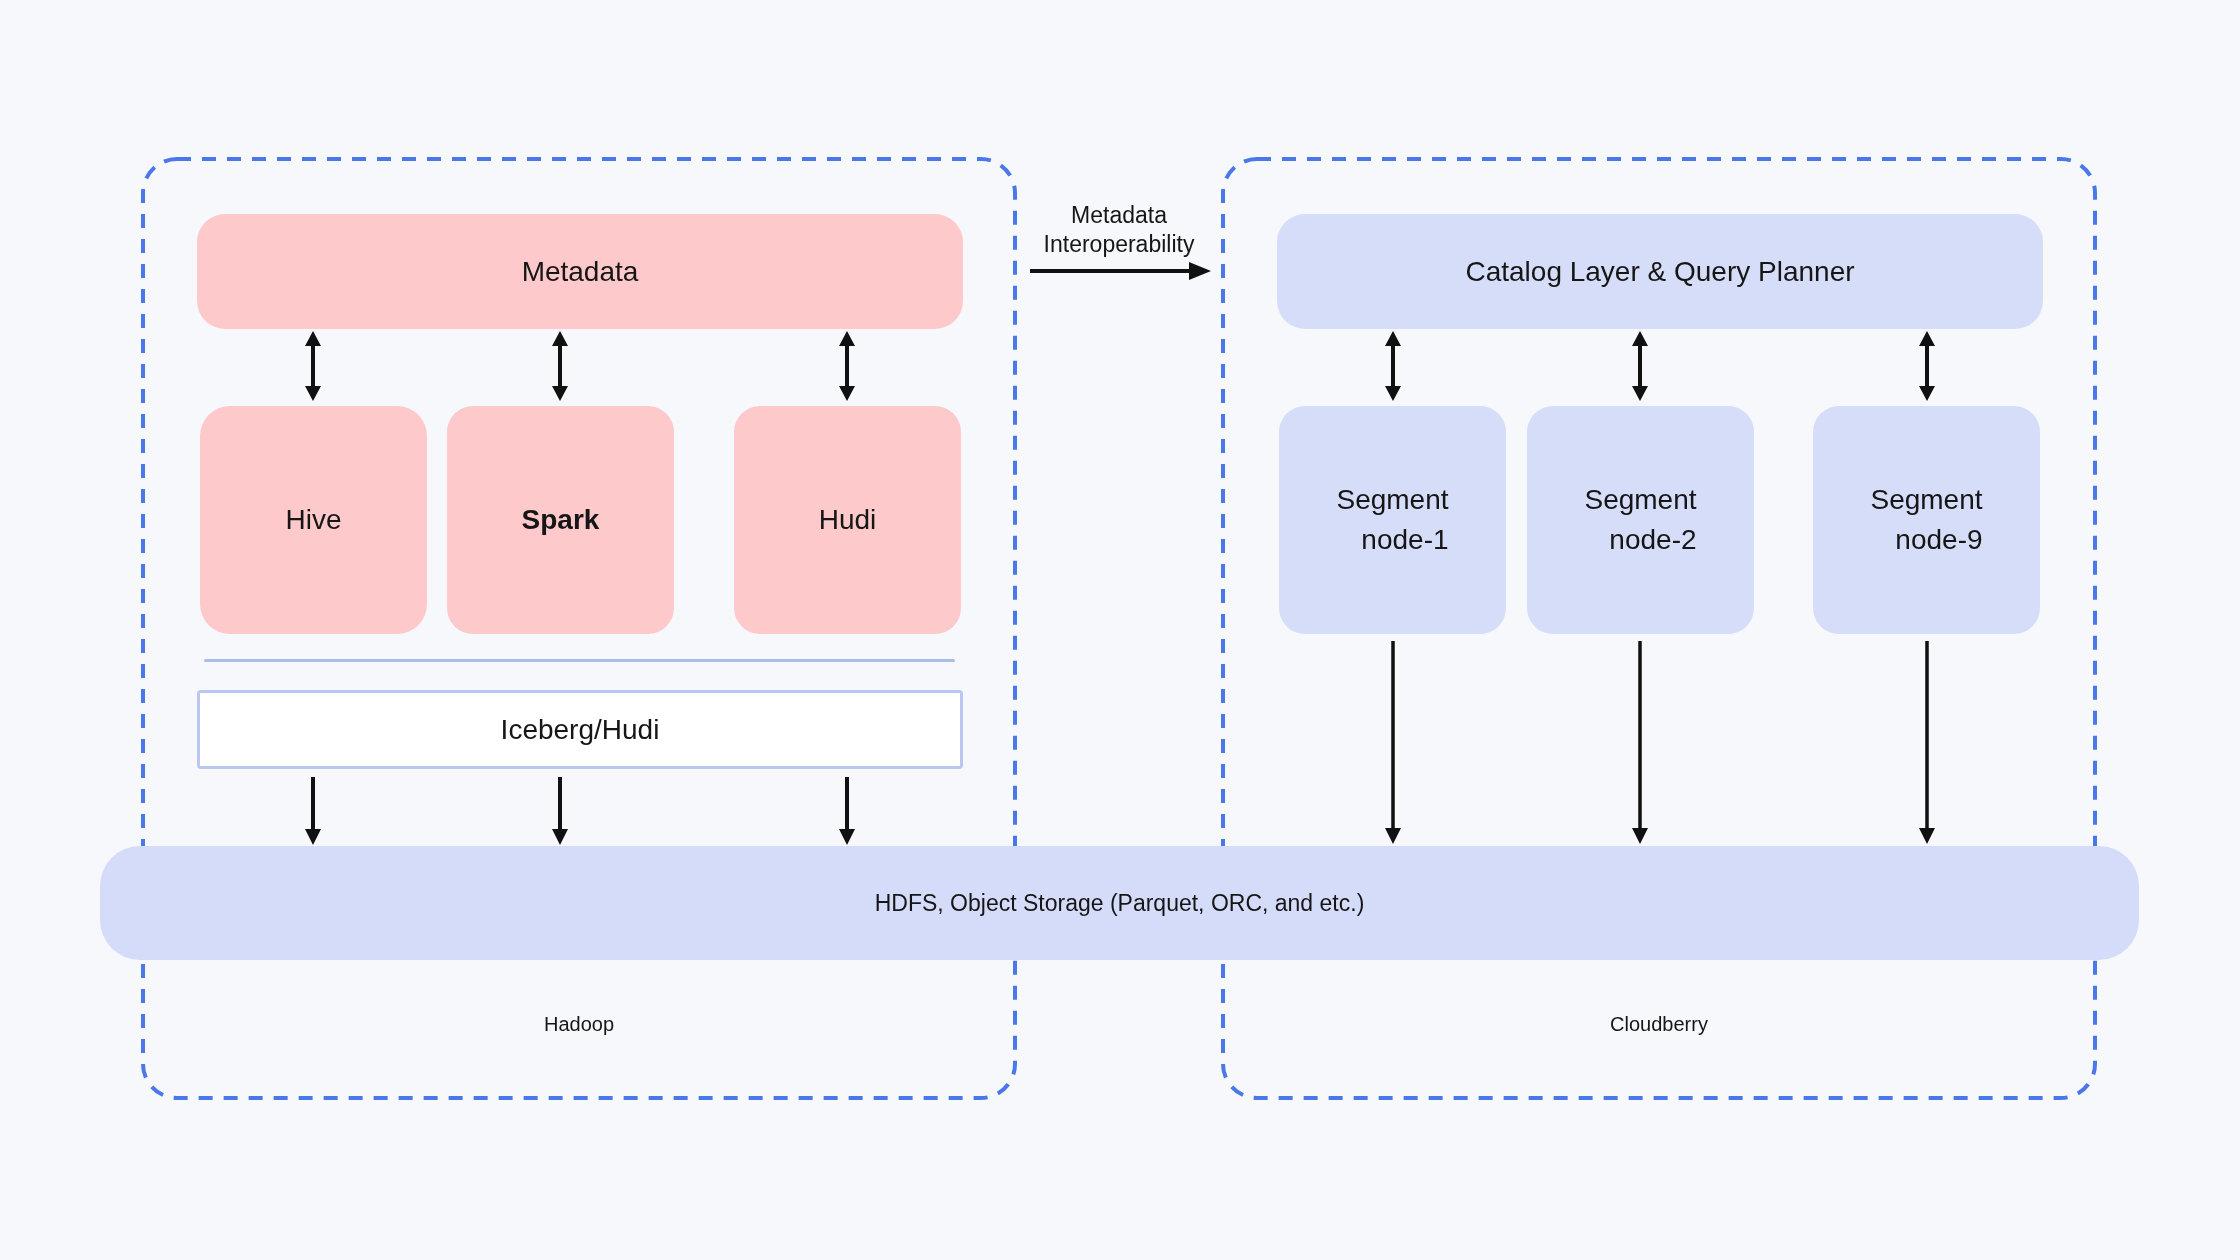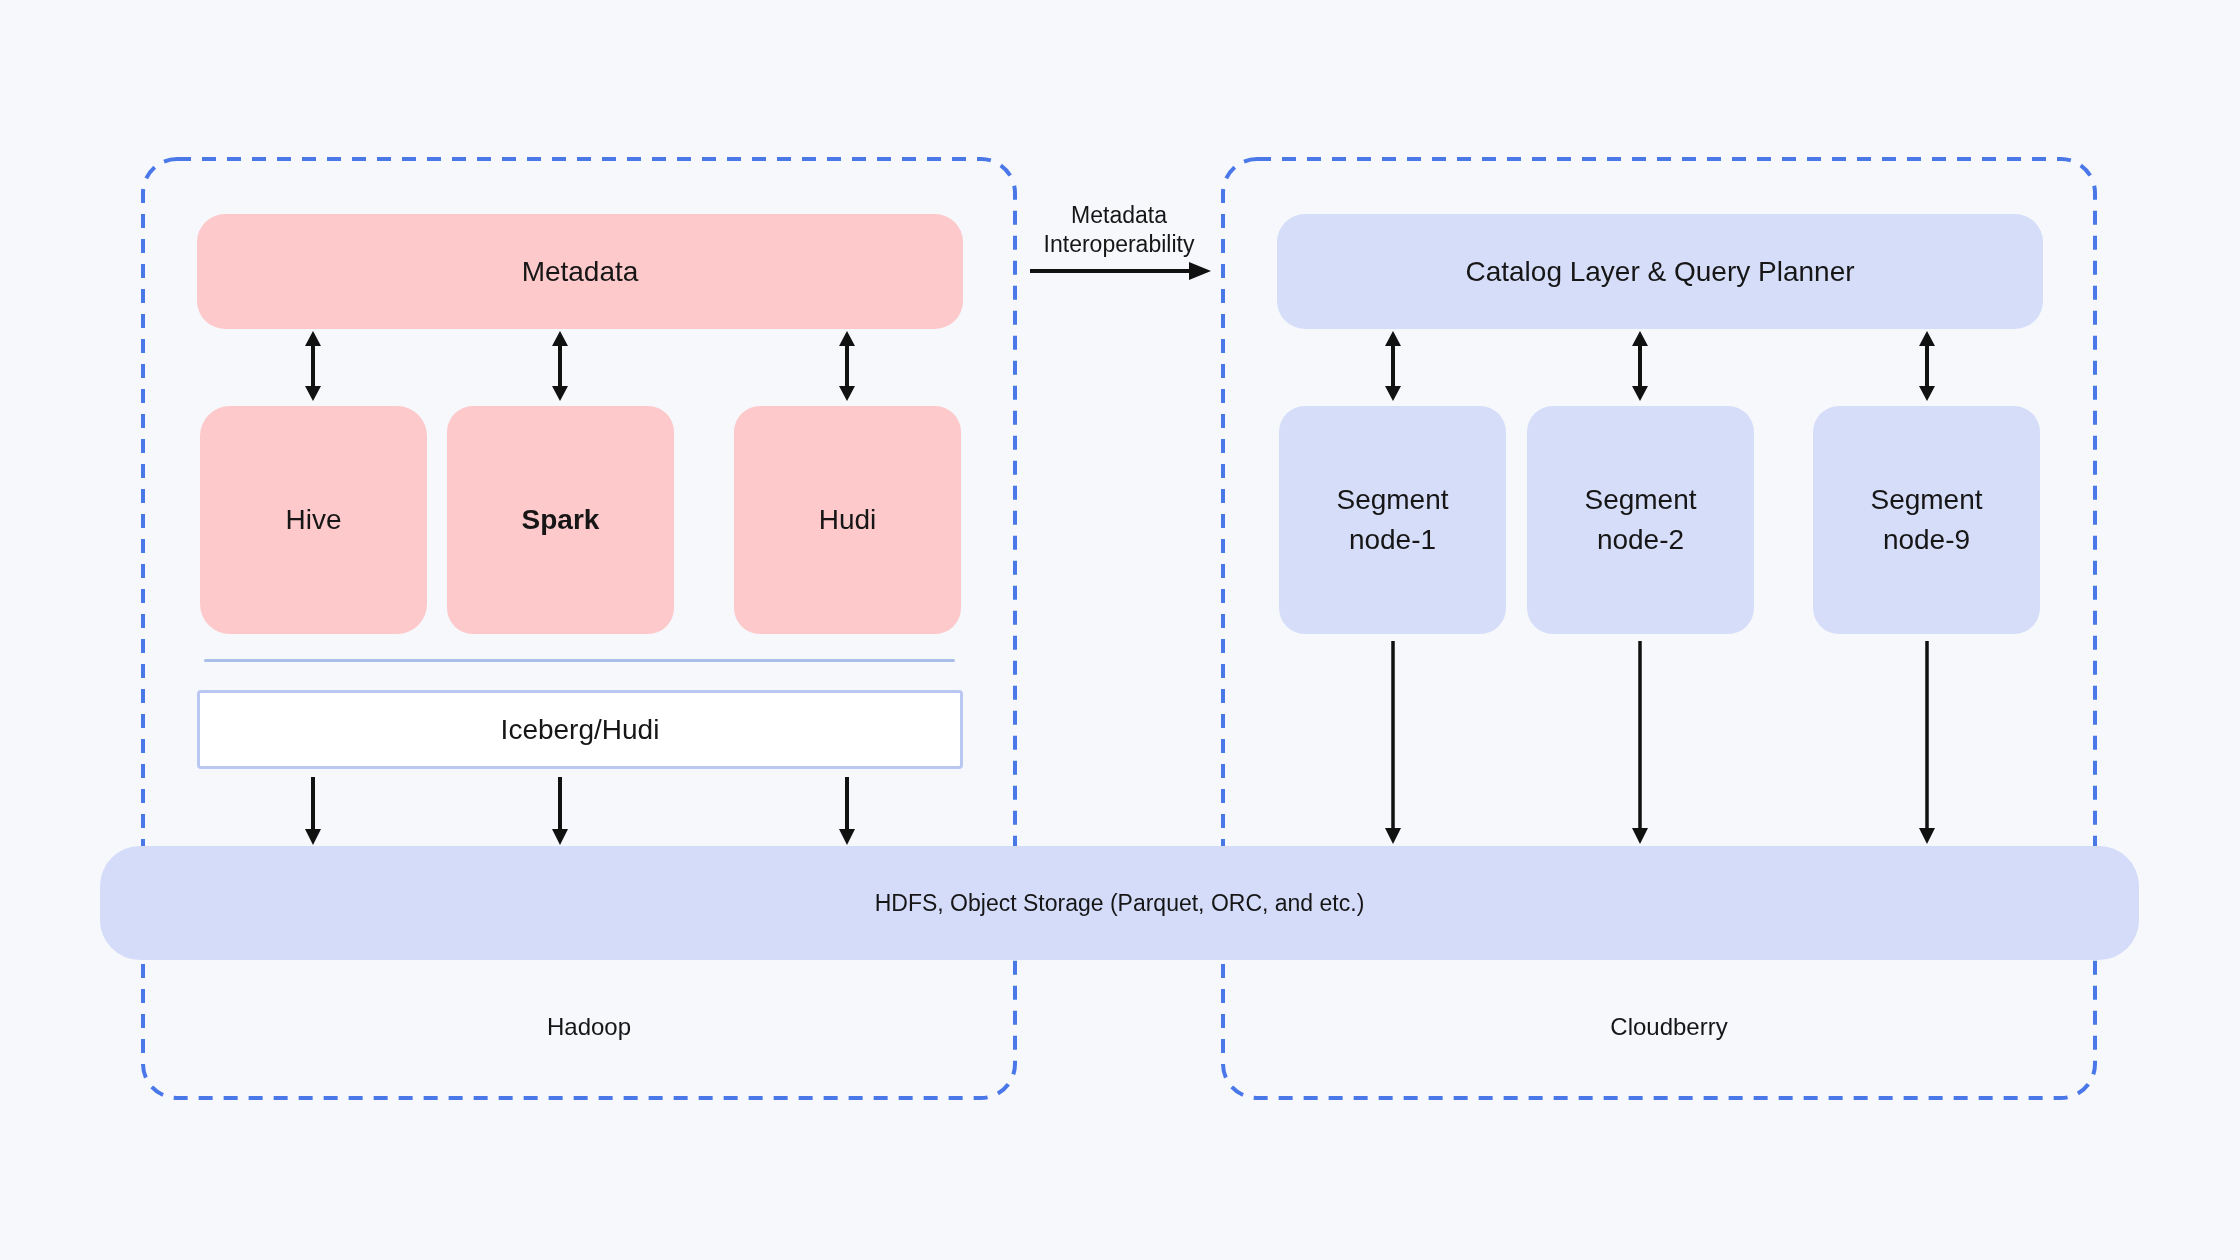--- a/index.html
+++ b/index.html
@@ -31,21 +31,21 @@
     position: absolute;
     display: flex;
     align-items: center;
     justify-content: center;
     text-align: center;
     font-size: 28px;
     line-height: 40px;
     color: #161616;
   }
   .pink  { background: #FDC9CB; }
-  .peri  { background: #D6DDF9; }
+  .peri  { background: #D6DDF9; text-align: right; }
   .wide-box {
     left: 56px; top: 57px;
     width: 766px; height: 115px;
     border-radius: 28px;
   }
   .node-box {
     top: 249px;
     width: 227px; height: 228px;
     border-radius: 26px;
   }
@@ -59,24 +59,24 @@
   .iceberg {
     left: 56px; top: 533px;
     width: 766px; height: 79px;
     background: #FFFFFF;
     border: 3px solid #B9C7F1;
     border-radius: 4px;
     box-sizing: border-box;
   }
   .cluster-title {
     position: absolute;
-    left: 10px; top: 856px;
+    left: 0; top: 856px;
     width: 100%;
     text-align: center;
-    font-size: 24px;
+    font-size: 20px;
   }
   .storage-bar {
     position: absolute;
     left: 100px; top: 846px;
     width: 2039px; height: 114px;
     background: #D5DCF9;
     border-radius: 40px;
     z-index: 10;
     display: flex;
     align-items: center;

